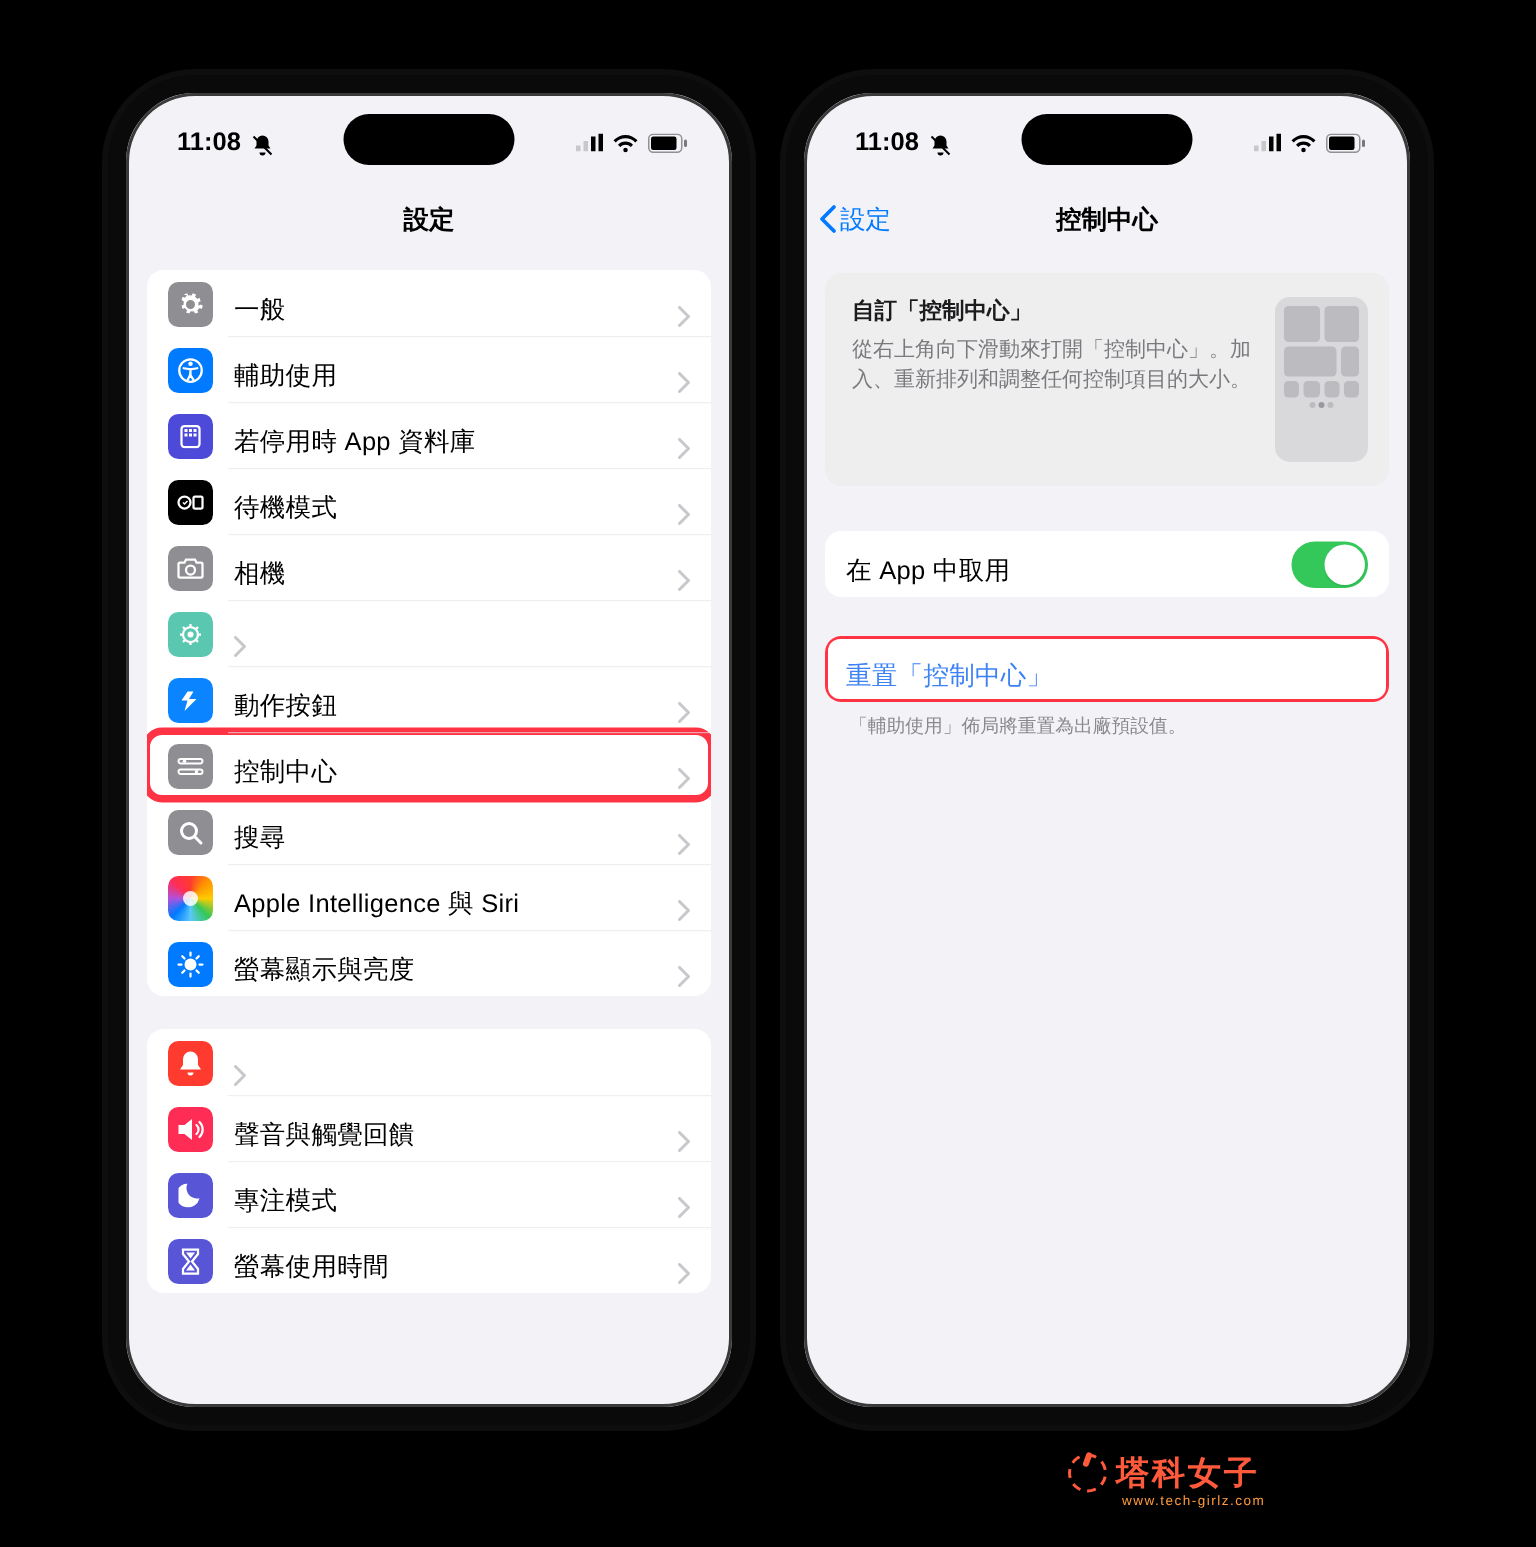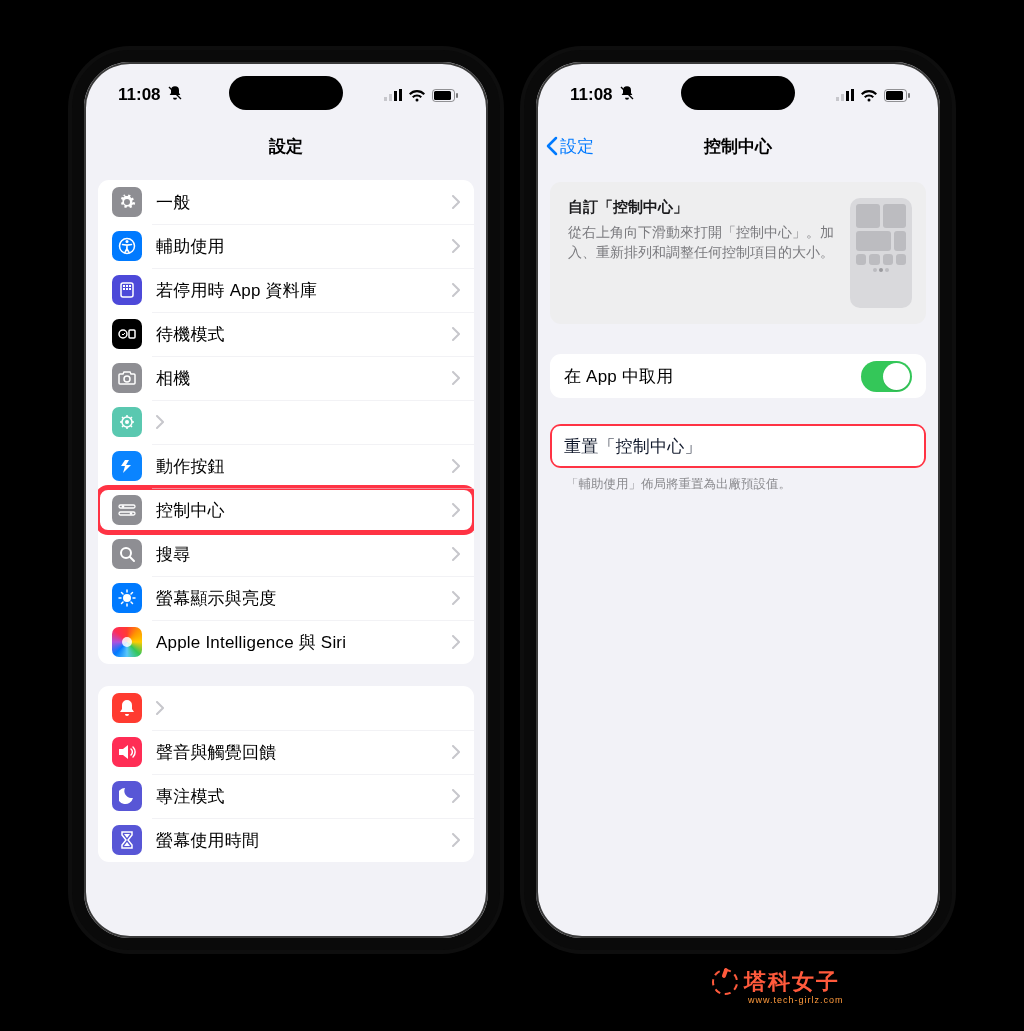--- a/index.html
+++ b/index.html
@@ -42,21 +42,21 @@
 
   
   .statusbar {
     height: 58px;
     display: flex;
     align-items: center;
     justify-content: space-between;
     padding: 0 30px 0 34px;
     margin-top: 4px;
   }
-  .sb-left { display: flex; align-items: flex-start; gap: 6px; font-weight: 600; font-size: 17px; }
+  .sb-left { display: flex; align-items: flex-end; gap: 6px; font-weight: 600; font-size: 17px; }
   .sb-right { display: flex; align-items: center; gap: 6px; }
 
   
   .navbar {
     height: 44px;
     display: flex;
     align-items: center;
     justify-content: center;
     position: relative;
     font-size: 17px;
@@ -84,21 +84,21 @@
   
   .group {
     background: #fff;
     border-radius: 11px;
     margin-top: 22px;
     overflow: hidden;
   }
   .group:first-child { margin-top: 4px; }
   .row {
     display: flex;
-    align-items: center;
+    align-items: flex-end;
     min-height: 44px;
     padding: 6px 14px 6px 14px;
     position: relative;
   }
   .row + .row::before {
     content: "";
     position: absolute;
     left: 54px; right: 0; top: 0;
     height: 1px;
     background: #e5e5ea;
@@ -161,21 +161,21 @@
   .switch::after {
     content: "";
     position: absolute;
     right: 2px; top: 2px;
     width: 27px; height: 27px;
     background: #fff;
     border-radius: 50%;
     box-shadow: 0 1px 1px rgba(0,0,0,.1);
   }
 
-  .reset-link .label { color: #0f172a; }
+  .reset-link .label { color: #3b82f6; }
 
   
   .watermark {
     position: absolute;
     bottom: 34px;
     right: 184px;
     display: flex;
     align-items: center;
     gap: 6px;
     z-index: 100;
@@ -359,38 +359,38 @@
                 <circle cx="8" cy="8" r="5"></circle>
                 <path d="M12 12l4 4" stroke-linecap="round"></path>
               </svg>
             </div>
           <div class="label">搜尋</div>
           <svg class="chev" width="8" height="14" viewBox="0 0 8 14">
               <path d="M1 1l6 6-6 6" stroke="currentColor" stroke-width="2" fill="none" stroke-linecap="round"></path>
             </svg>
         </div>
         <div class="row">
+          <div class="icon bg-gradient">
+              <svg width="18" height="18" viewBox="0 0 18 18">
+                <circle cx="9" cy="9" r="5" fill="#fff" fill-opacity="0.85"></circle>
+              </svg>
+            </div>
+          <div class="label">Apple Intelligence 與 Siri</div>
+          <svg class="chev" width="8" height="14" viewBox="0 0 8 14">
+              <path d="M1 1l6 6-6 6" stroke="currentColor" stroke-width="2" fill="none" stroke-linecap="round"></path>
+            </svg>
+        </div>
+        <div class="row">
           <div class="icon bg-blue">
               <svg width="18" height="18" viewBox="0 0 18 18" fill="#fff">
                 <circle cx="9" cy="9" r="4"></circle>
                 <path d="M9 1v2M9 15v2M1 9h2M15 9h2M3.5 3.5l1.5 1.5M13 13l1.5 1.5M3.5 14.5L5 13M13 5l1.5-1.5" stroke="#fff" stroke-width="1.5" stroke-linecap="round"></path>
               </svg>
             </div>
           <div class="label">螢幕顯示與亮度</div>
-          <svg class="chev" width="8" height="14" viewBox="0 0 8 14">
-              <path d="M1 1l6 6-6 6" stroke="currentColor" stroke-width="2" fill="none" stroke-linecap="round"></path>
-            </svg>
-        </div>
-        <div class="row">
-          <div class="icon bg-gradient">
-              <svg width="18" height="18" viewBox="0 0 18 18">
-                <circle cx="9" cy="9" r="5" fill="#fff" fill-opacity="0.85"></circle>
-              </svg>
-            </div>
-          <div class="label">Apple Intelligence 與 Siri</div>
           <svg class="chev" width="8" height="14" viewBox="0 0 8 14">
               <path d="M1 1l6 6-6 6" stroke="currentColor" stroke-width="2" fill="none" stroke-linecap="round"></path>
             </svg>
         </div>
       </div>
 
       <div class="group">
         <div class="row">
           <div class="icon bg-red">
               <svg width="16" height="18" viewBox="0 0 16 18" fill="#fff">

